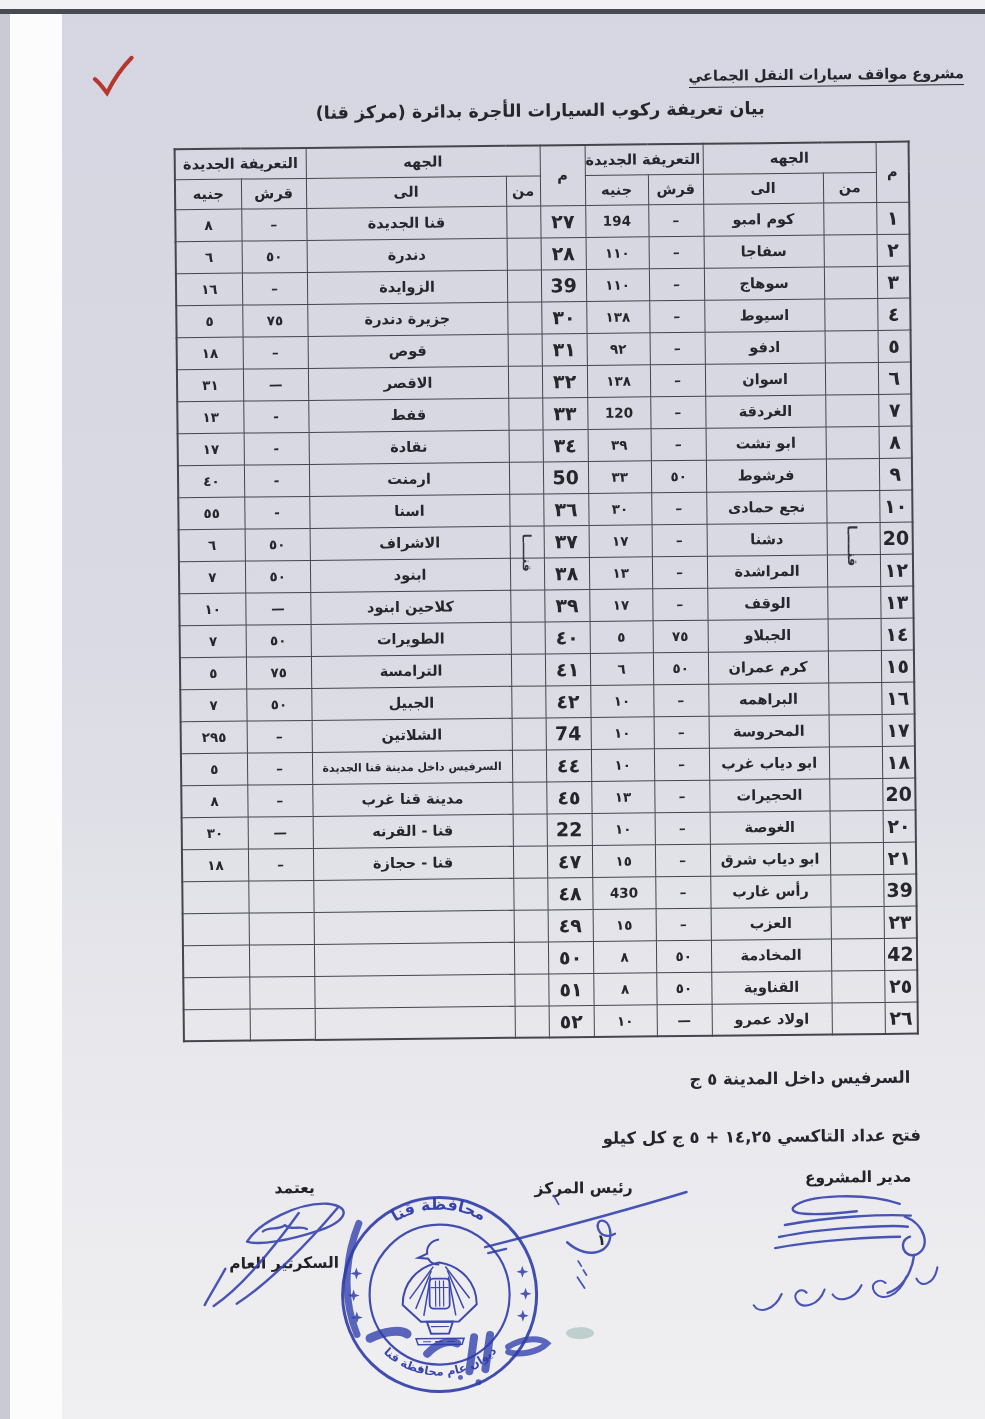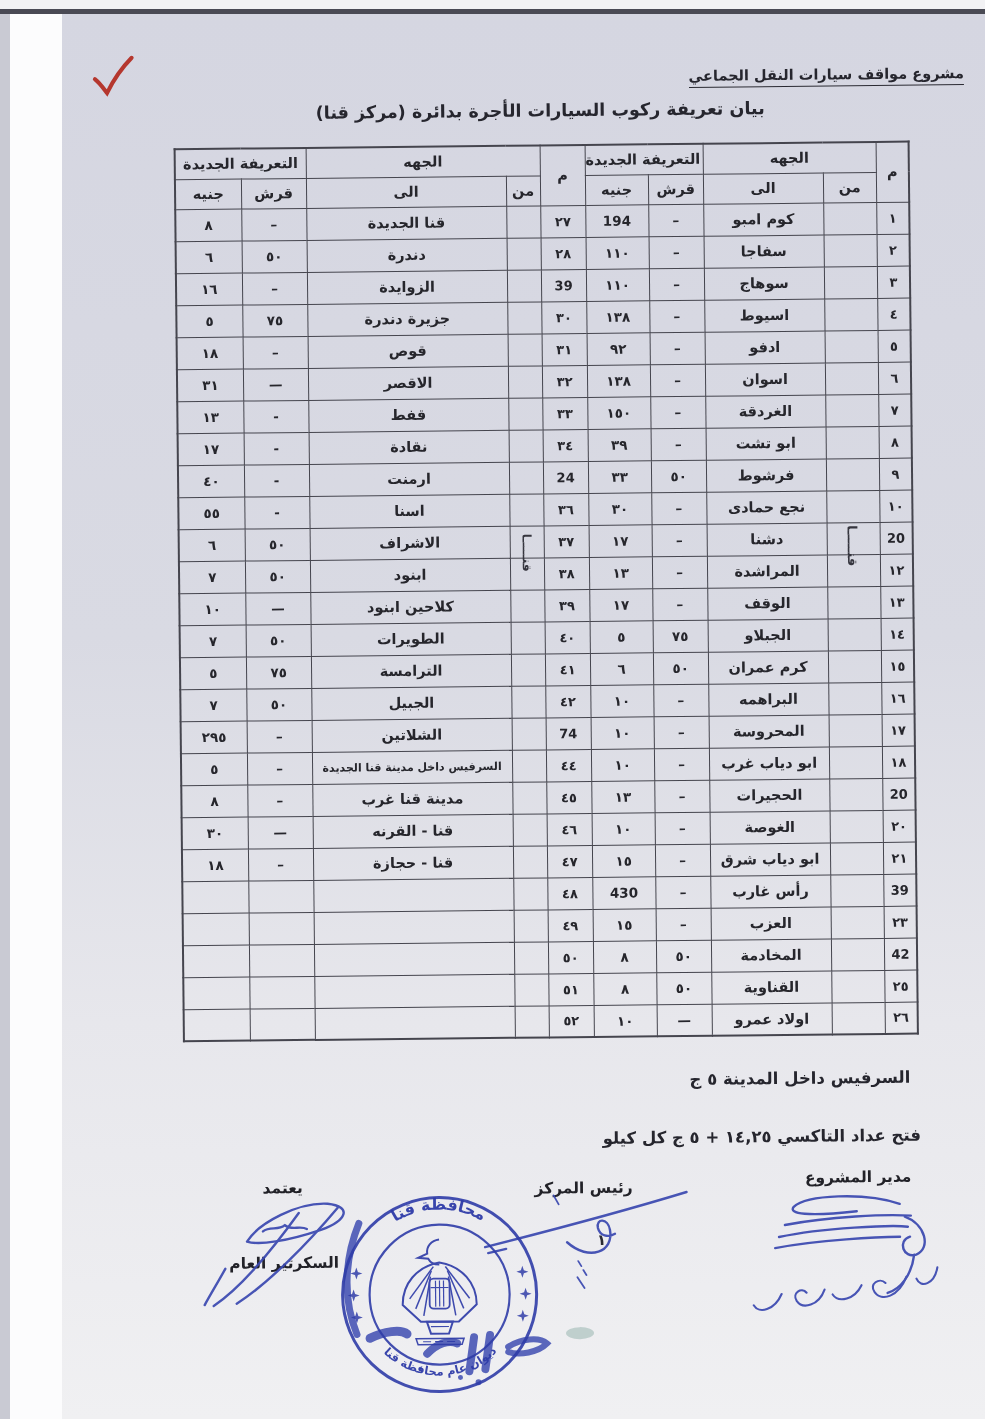--- a/index.html
+++ b/index.html
@@ -40,40 +40,40 @@
   table.tariff td,table.tariff th{
     border:1.5px solid var(--line);
     text-align:center;vertical-align:middle;
     font-weight:700;color:#26262c;
     padding:0 2px;overflow:hidden;white-space:nowrap;
   }
   table.tariff{border:2px solid var(--line);}
   tr.h1{height:30px;}  tr.h2{height:30px;}
   table.tariff th{font-size:14.5px;}
   tbody tr{height:32px;}
-  td.c-num{font-size:13px;}
+  td.c-num{font-size:19px;}
   td.c-dest{font-size:14.5px;}
   td.c-val{font-size:13.5px;}
   td.from-col{border-top:none;border-bottom:none;}
   td.from-col.sep{border-top:1.5px solid var(--line);}
   td.tiny{font-size:11px;white-space:nowrap;}
 
   .qena-mark{position:absolute;display:flex;align-items:center;justify-content:center;
     color:#35353e;font-weight:700;pointer-events:none;}
   .qena-mark span{transform:rotate(90deg);white-space:nowrap;letter-spacing:1px;}
   .qm-right{left:826px;top:498px;width:53px;height:102px;font-size:13px;}
   .qm-left{left:509px;top:502px;width:35px;height:102px;font-size:12px;}
 
   .note1{position:absolute;top:1072px;right:80px;font-size:16.5px;font-weight:700;}
   .note2{position:absolute;top:1130px;right:70px;font-size:16.5px;font-weight:700;}
 
   .sig-label{position:absolute;font-size:15.5px;font-weight:700;color:#222228;}
   .lbl-pm{top:1172px;right:80px;}
   .lbl-ch{top:1180px;left:528px;}
-  .lbl-ap{top:1177px;left:256px;}
+  .lbl-ap{top:1177px;left:268px;}
   .lbl-sg{top:1252px;left:222px;}
   .mark-one{position:absolute;top:1232px;left:590px;font-size:15px;font-weight:700;color:#2b2b33;}
 
   svg{position:absolute;pointer-events:none;}
   .check-svg{left:90px;top:45px;}
   .ink-svg{left:0;top:0;}
   .stamp-svg{left:320px;top:1182px;}
 </style>
 </head>
 <body>
@@ -200,21 +200,21 @@
       <td class="c-dest">الاقصر</td>
       <td class="c-val">—</td>
       <td class="c-val">٣١</td>
     </tr>
 
     <tr>
       <td class="c-num">٧</td>
       <td class="from-col from-r"></td>
       <td class="c-dest">الغردقة</td>
       <td class="c-val">–</td>
-      <td class="c-val">١٥٠</td>
+      <td class="c-val">120</td>
       <td class="c-num">٣٣</td>
       <td class="from-col from-l"></td>
       <td class="c-dest">قفط</td>
       <td class="c-val">-</td>
       <td class="c-val">١٣</td>
     </tr>
 
     <tr>
       <td class="c-num">٨</td>
       <td class="from-col from-r"></td>
@@ -227,21 +227,21 @@
       <td class="c-val">-</td>
       <td class="c-val">١٧</td>
     </tr>
 
     <tr>
       <td class="c-num">٩</td>
       <td class="from-col from-r"></td>
       <td class="c-dest">فرشوط</td>
       <td class="c-val">٥٠</td>
       <td class="c-val">٣٣</td>
-      <td class="c-num">24</td>
+      <td class="c-num">50</td>
       <td class="from-col from-l"></td>
       <td class="c-dest">ارمنت</td>
       <td class="c-val">-</td>
       <td class="c-val">٤٠</td>
     </tr>
 
     <tr>
       <td class="c-num">١٠</td>
       <td class="from-col from-r"></td>
       <td class="c-dest">نجع حمادى</td>
@@ -370,21 +370,21 @@
       <td class="c-val">–</td>
       <td class="c-val">٨</td>
     </tr>
 
     <tr>
       <td class="c-num">٢٠</td>
       <td class="from-col from-r"></td>
       <td class="c-dest">الغوصة</td>
       <td class="c-val">–</td>
       <td class="c-val">١٠</td>
-      <td class="c-num">٤٦</td>
+      <td class="c-num">22</td>
       <td class="from-col from-l"></td>
       <td class="c-dest">قنا - القرنه</td>
       <td class="c-val">—</td>
       <td class="c-val">٣٠</td>
     </tr>
 
     <tr>
       <td class="c-num">٢١</td>
       <td class="from-col from-r"></td>
       <td class="c-dest">ابو دياب شرق</td>

